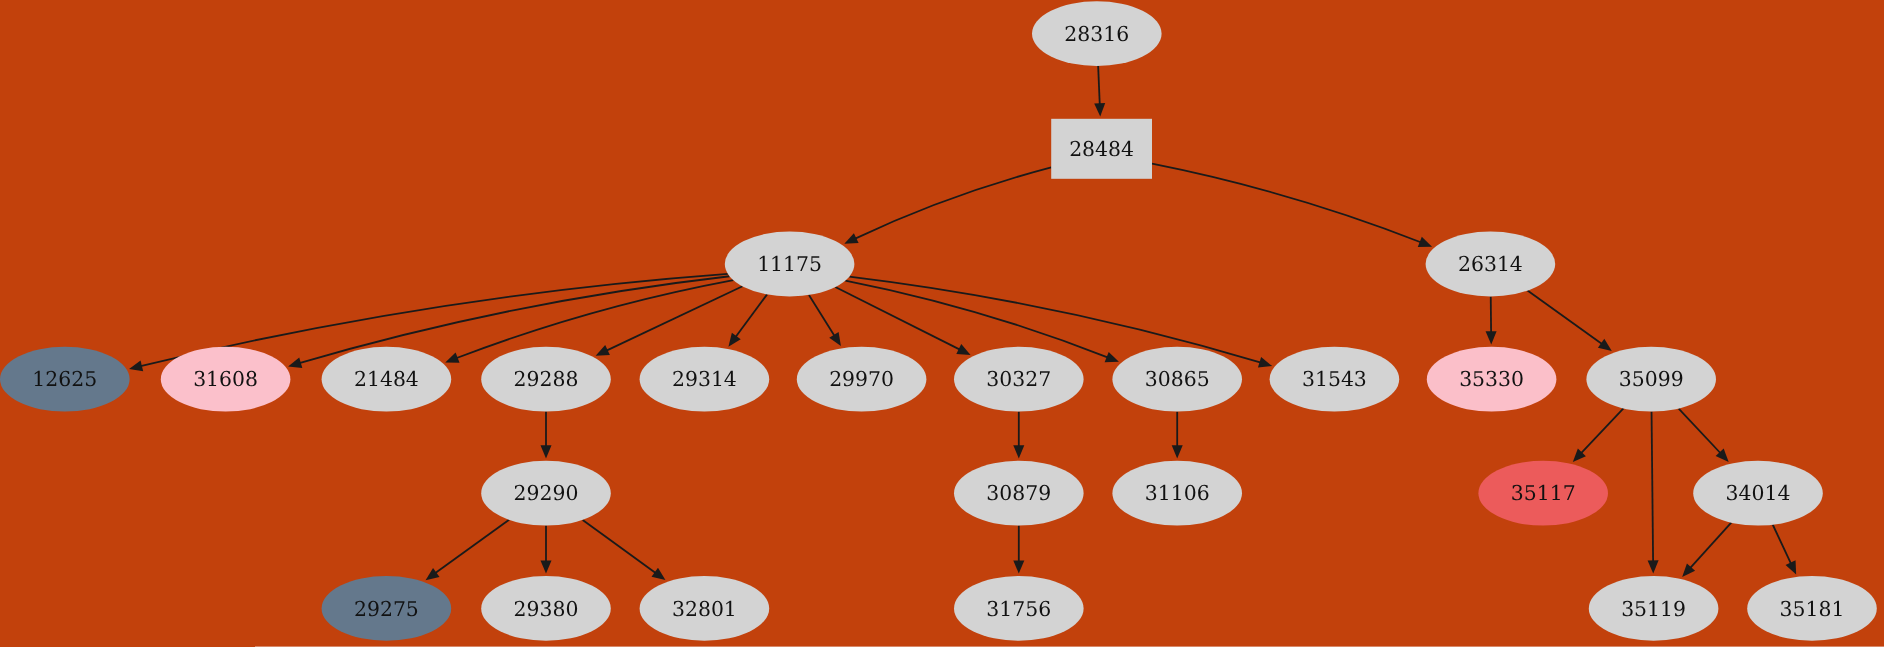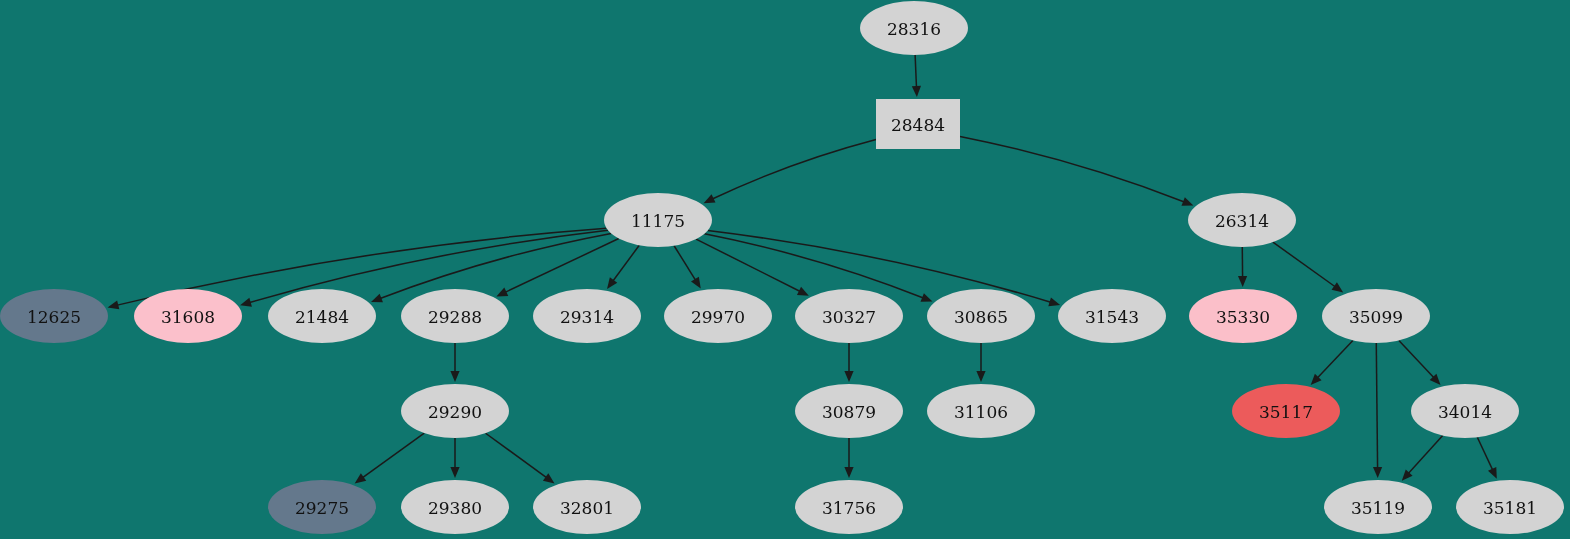--- a/index.html
+++ b/index.html
@@ -4,21 +4,21 @@
 <style>
   html, body {
     margin: 0;
     padding: 0;
     background: #ffffff;
   }
   #graph-root {
     position: relative;
     width: 1570px;
     height: 539px;
-    background: #0f766e;
+    background: #c2410c;
     font-family: "DejaVu Serif", "Liberation Serif", serif;
     overflow: hidden;
   }
   #graph-svg {
     position: absolute;
     left: 0;
     top: 0;
     width: 1570px;
     height: 539px;
     display: block;

